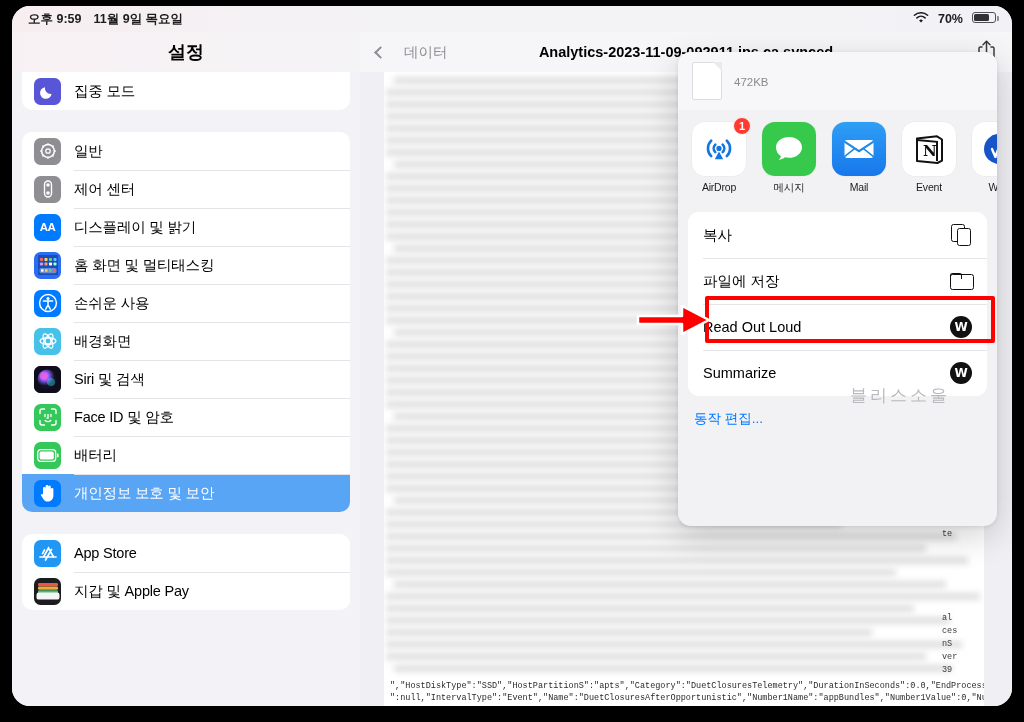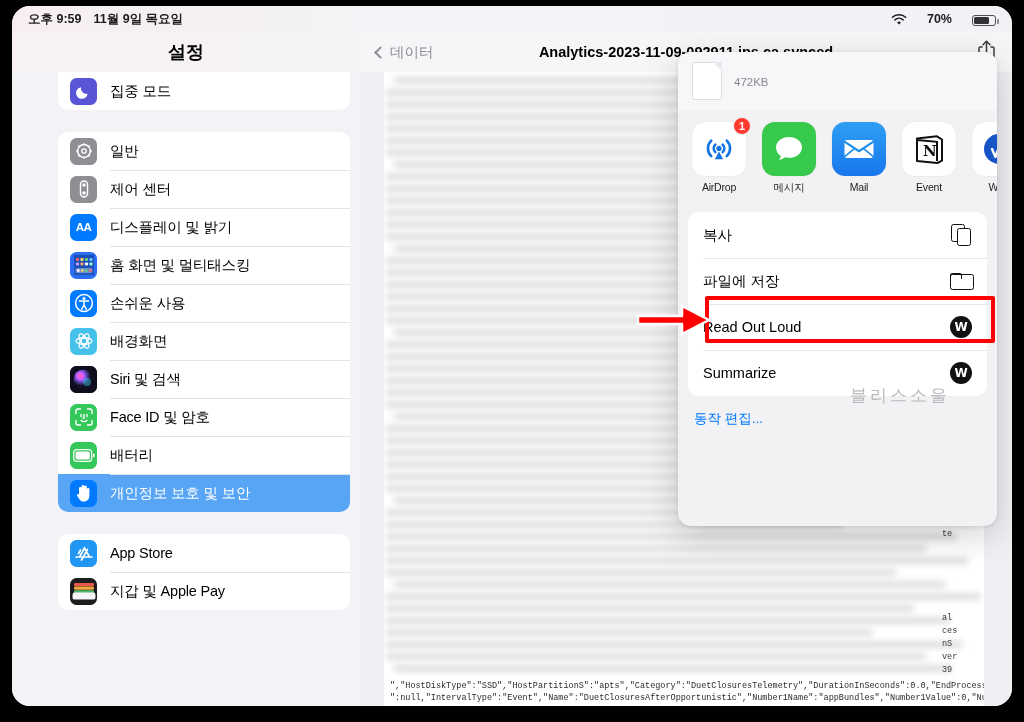--- a/index.html
+++ b/index.html
@@ -27,21 +27,21 @@
   .statusbar {
     position: absolute; left: 0; top: 0;
     width: 100%; height: 26px;
     display: flex; align-items: center;
     padding: 0 16px;
     font-size: 12.5px; font-weight: bold; color: #1c1c1e;
     background: linear-gradient(to right, #f7eef0 0%, #f4f2f5 30%, #f2f2f6 100%);
     z-index: 30;
   }
   .status-left { display: flex; gap: 12px; align-items: center; }
-  .status-right { margin-left: auto; display: flex; gap: 20px; align-items: flex-end; }
+  .status-right { margin-left: auto; display: flex; gap: 9px; align-items: flex-start; }
   .wifi-icon { display: inline-block; width: 16px; height: 12px; position: relative; }
   .battery-shell {
     width: 24px; height: 11px; border: 1.2px solid #3c3c43;
     border-radius: 3px; position: relative; opacity: .9;
   }
   .battery-shell::after {
     content: ""; position: absolute; right: -3.5px; top: 3px;
     width: 2px; height: 5px; background: #3c3c43; border-radius: 0 1px 1px 0; opacity: .6;
   }
   .battery-fill {
@@ -54,21 +54,21 @@
     position: absolute; left: 0; top: 26px;
     width: 348px; bottom: 0;
     background: #f2f2f7;
     overflow: hidden;
   }
   .sidebar-header {
     height: 40px; display: flex; align-items: center; justify-content: center;
     font-size: 18px; font-weight: bold; color: #000;
     background: linear-gradient(to right, #f8f1f3, #f4f3f6);
   }
-  .sidebar-scroll { position: absolute; top: 40px; left: 0; right: 0; bottom: 0; padding-left: 36px; }
+  .sidebar-scroll { position: absolute; top: 40px; left: 0; right: 0; bottom: 0; }
   .group {
     margin: 0 10px 22px 10px;
     background: #fff;
     border-radius: 10px;
     overflow: hidden;
   }
   .group.first { border-radius: 0 0 10px 10px; margin-top: 0; }
   .row {
     display: flex; align-items: center;
     height: 38px; padding-left: 12px; position: relative;
@@ -95,21 +95,21 @@
     background: #efeff4;
     overflow: hidden;
   }
   .navbar {
     position: relative; height: 40px;
     background: #f6f6f8;
     display: flex; align-items: center;
     padding: 0 16px;
     z-index: 12;
   }
-  .nav-back { display: flex; align-items: center; gap: 5px; color: #8e8e93; font-size: 14.5px; cursor: pointer; }
+  .nav-back { display: flex; align-items: center; gap: 19px; color: #8e8e93; font-size: 14.5px; cursor: pointer; }
   .chev-left {
     width: 9px; height: 9px; border-left: 2px solid #8e8e93; border-bottom: 2px solid #8e8e93;
     transform: rotate(45deg); display: inline-block;
   }
   .nav-title {
     position: absolute; left: 0; right: 0; text-align: center;
     font-size: 14.5px; font-weight: bold; color: #000;
     pointer-events: none;
   }
   .nav-share { margin-left: auto; cursor: pointer; }

